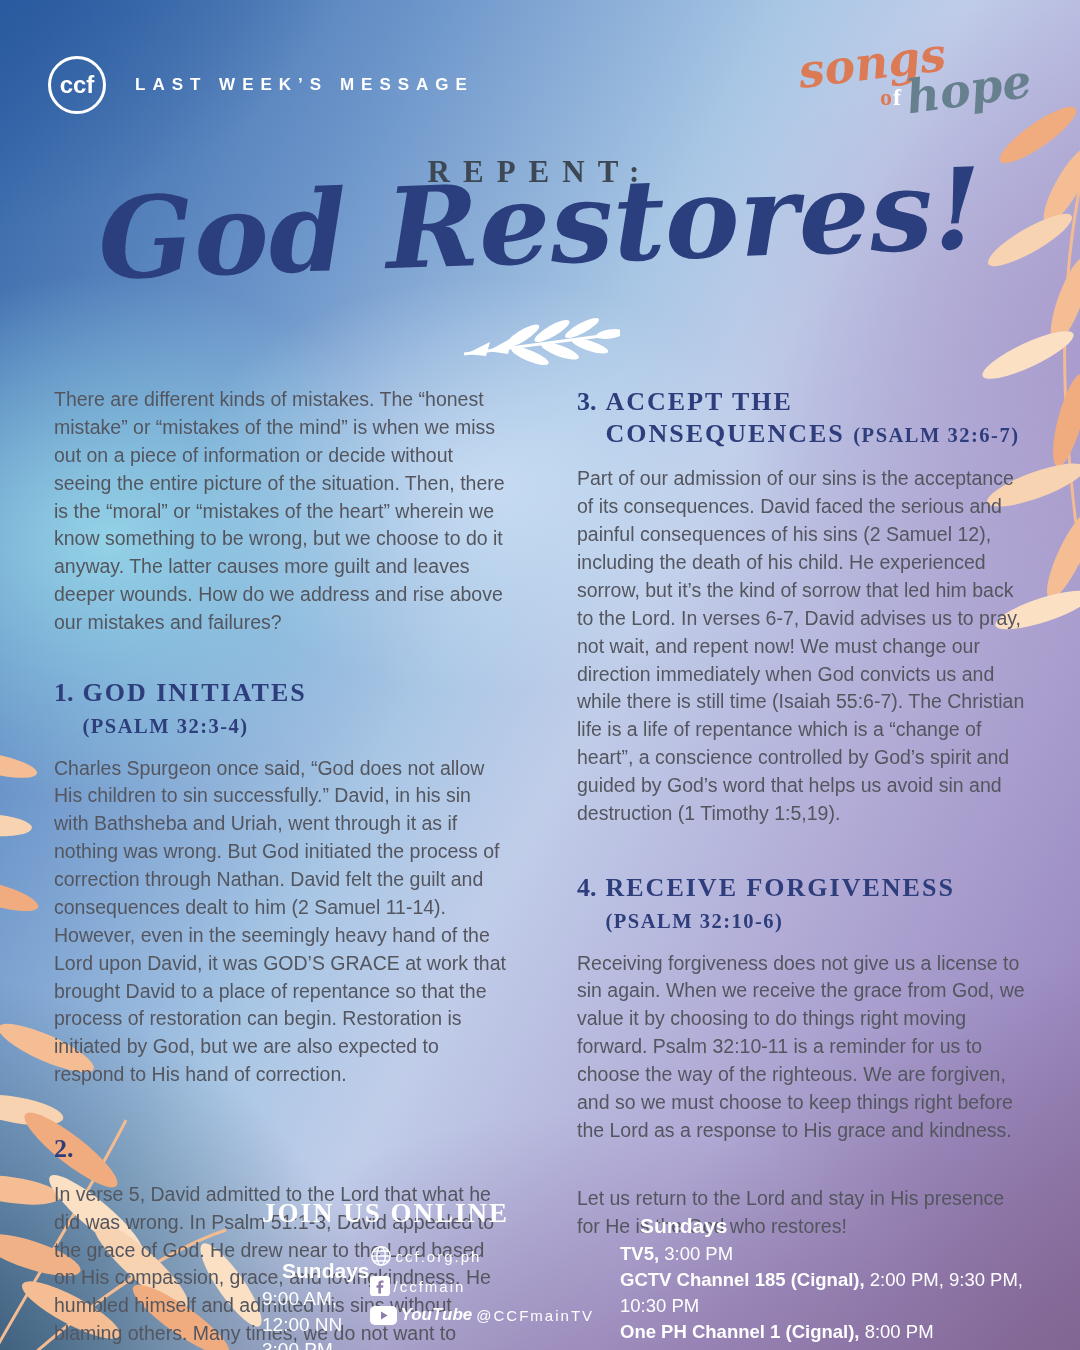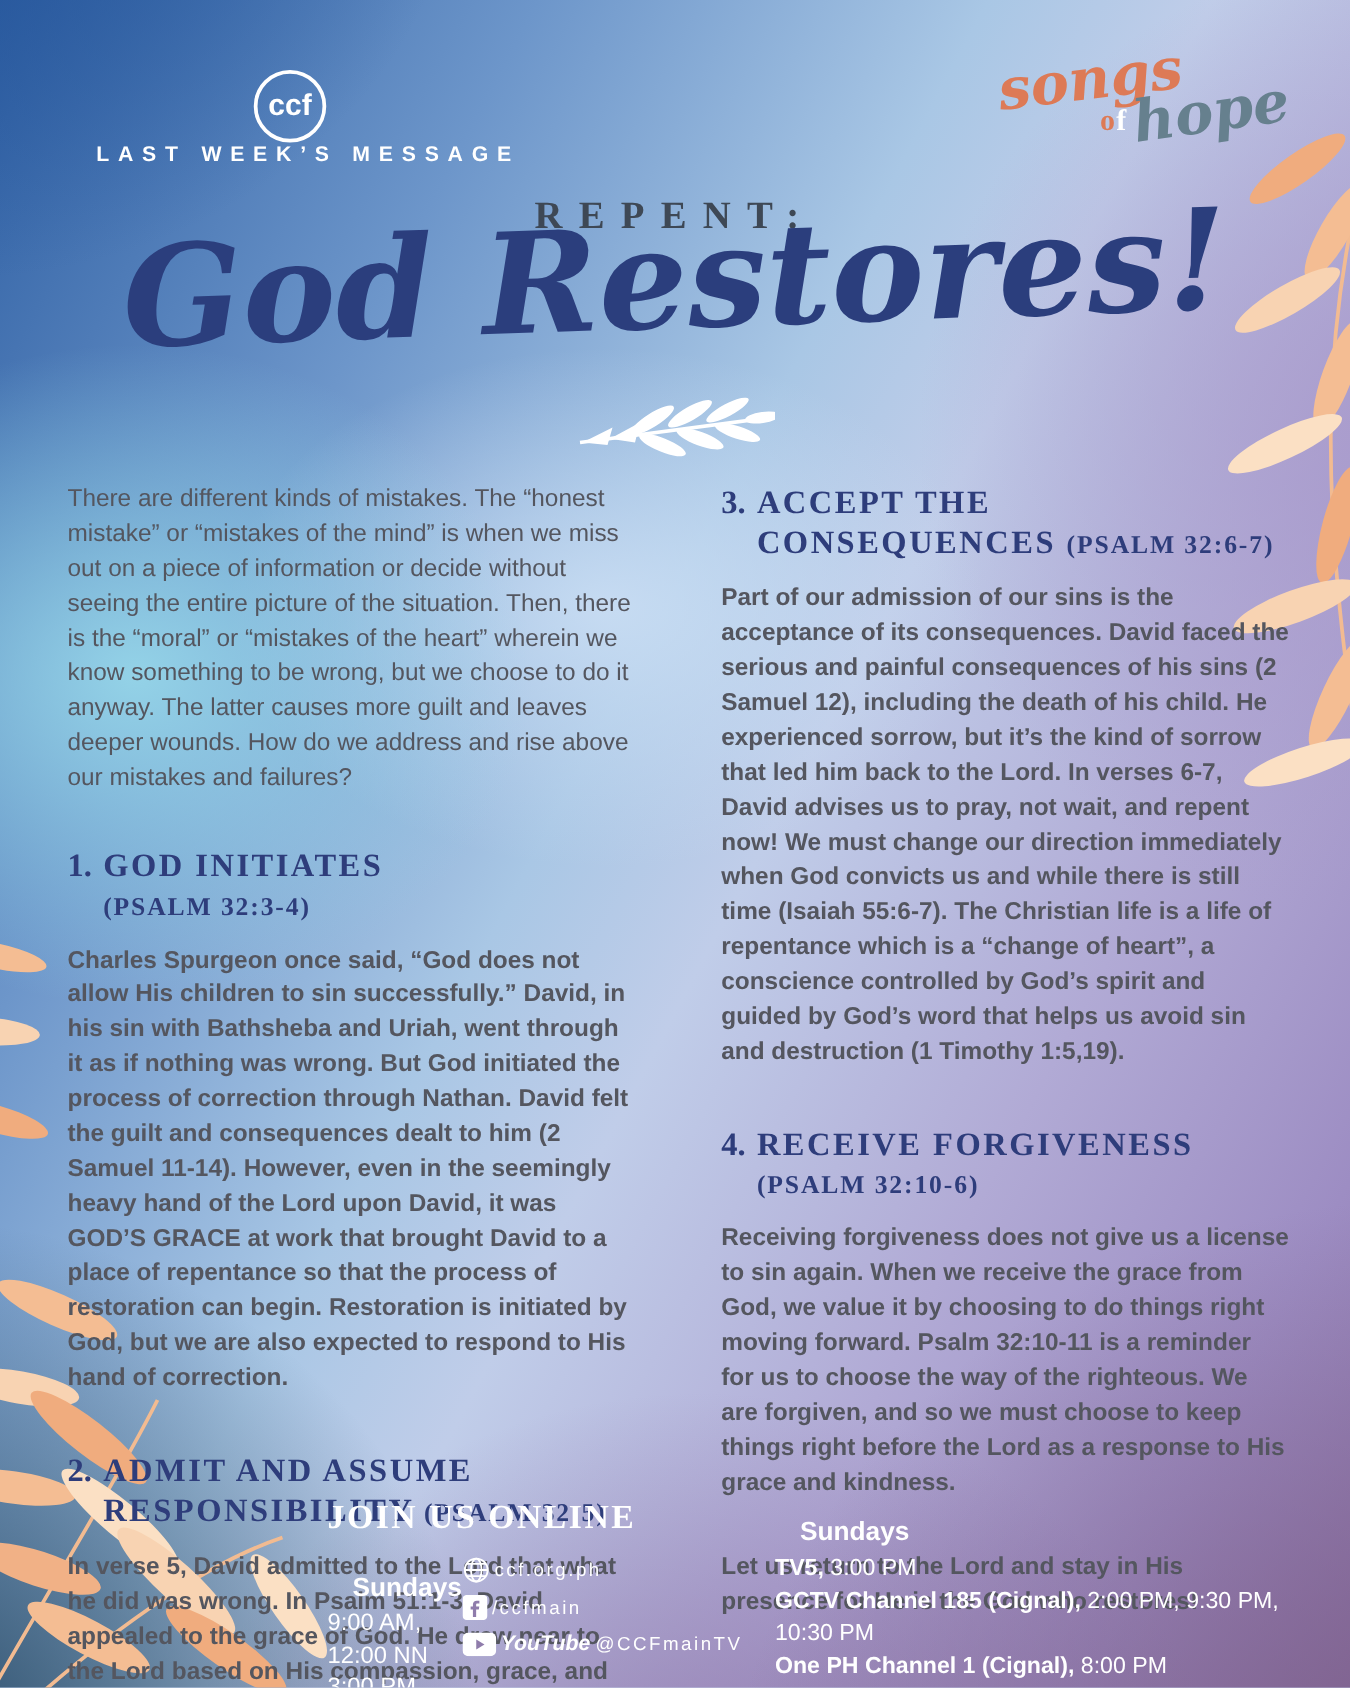--- a/index.html
+++ b/index.html
@@ -12,21 +12,21 @@
       radial-gradient(ellipse 40% 22% at 45% 36%, rgba(205,224,245,.85), rgba(205,224,245,0) 70%),
       radial-gradient(ellipse 58% 44% at -6% 104%, rgba(38,72,100,.97), rgba(38,72,100,0) 72%),
       radial-gradient(ellipse 70% 52% at 106% 110%, rgba(123,92,134,.95), rgba(123,92,134,0) 75%),
       radial-gradient(ellipse 55% 42% at 52% 114%, rgba(134,106,160,.8), rgba(134,106,160,0) 75%),
       radial-gradient(ellipse 50% 40% at 104% 26%, rgba(168,153,203,.9), rgba(168,153,203,0) 72%),
       radial-gradient(ellipse 52% 36% at -4% -10%, rgba(38,86,155,.98), rgba(38,86,155,0) 74%),
       linear-gradient(118deg,#2f60a4 0%,#6d96ca 24%,#a9c7e5 44%,#c0cde9 54%,#b1aad5 72%,#9d8dc3 88%,#8f78ad 100%);
   }
   .leaves{position:absolute;pointer-events:none;}
   
-  .brandrow{position:absolute;top:56px;left:48px;display:flex;align-items:center;flex-direction:column;}
+  .brandrow{position:absolute;top:56px;left:48px;display:flex;align-items:center;}
   .ccf-logo{width:52px;height:52px;border:3px solid #fff;border-radius:50%;display:flex;align-items:center;justify-content:center;
     color:#fff;font-weight:700;font-size:24px;letter-spacing:0;}
   .kicker-label{margin-left:29px;color:#fff;font-weight:700;font-size:17px;letter-spacing:7px;}
   .soh{position:absolute;top:36px;right:62px;width:230px;height:95px;color:#dd7a56;}
   .soh .songs{position:absolute;left:10px;top:0;font-family:"DejaVu Serif",serif;font-style:italic;font-weight:700;font-size:46px;transform:rotate(-7deg);color:#dd7a56;}
   .soh .of{position:absolute;left:92px;top:48px;font-family:"Liberation Serif",serif;font-weight:700;font-size:24px;letter-spacing:1px;color:#dd7a56;}
   .soh .of .f2{color:#fff;}
   .soh .hope{position:absolute;left:118px;top:26px;font-family:"DejaVu Serif",serif;font-style:italic;font-weight:700;font-size:46px;transform:rotate(-8deg);color:#66808e;}
   
   .title-kicker{position:absolute;top:154px;left:0;width:100%;text-align:center;
@@ -37,21 +37,21 @@
   
   .cols{position:absolute;top:386px;left:54px;width:978px;display:grid;grid-template-columns:455px 455px;column-gap:68px;}
   p.body{margin:0 0 40px 0;font-size:19.5px;line-height:1.43;color:#54565f;}
   .msg-section{margin:0 0 44px 0;}
   .sec-head{display:flex;gap:9px;margin:0 0 16px 0;font-family:"Liberation Serif",serif;font-weight:700;color:#2e3d7b;}
   .sec-num{font-size:26px;line-height:1.22;}
   .sec-titlewrap{font-size:26px;line-height:1.22;letter-spacing:2px;}
   .sec-title{white-space:pre-line;}
   .sec-psalm{font-size:20.5px;letter-spacing:1.5px;}
   .psalm-block .sec-psalm{display:block;margin-top:5px;}
-  .msg-section p.body{margin-bottom:0;font-weight:bold;}
+  .msg-section p.body{margin-bottom:0;}
   
   .footer-block{position:absolute;color:#fff;}
   .online-block{top:1198px;left:262px;width:330px;}
   .broadcast-block{top:1198px;left:620px;width:450px;}
   .footer-title{font-family:"Liberation Serif",serif;font-weight:700;font-size:27px;letter-spacing:2px;margin:0 0 14px 0;color:#fff;}
   .f-cols{display:flex;}
   .f-left{width:160px;}
   .day{font-size:21px;font-weight:700;margin:16px 0 3px 0;padding-left:20px;}
   .time-line{font-size:19px;line-height:1.35;}
   .link-col{padding-top:2px;}
@@ -146,23 +146,20 @@
           <span class="sec-num">1.</span>
           <span class="sec-titlewrap"><span class="sec-title">GOD INITIATES</span>
           <span class="sec-psalm">(PSALM 32:3-4)</span></span>
         </h2>
         <p class="body">Charles Spurgeon once said, “God does not allow His children to sin successfully.” David, in his sin with Bathsheba and Uriah, went through it as if nothing was wrong. But God initiated the process of correction through Nathan. David felt the guilt and consequences dealt to him (2 Samuel 11-14). However, even in the seemingly heavy hand of the Lord upon David, it was GOD’S GRACE at work that brought David to a place of repentance so that the process of restoration can begin. Restoration is initiated by God, but we are also expected to respond to His hand of correction.</p>
       </section>
 
       <section class="msg-section">
         <h2 class="sec-head">
           <span class="sec-num">2.</span>
-          <span class="sec-titlewrap"><span class="sec-title">ADMIT AND ASSUME
-RESPONSIBILITY</span>
-          <span class="sec-psalm">(PSALM 32:5)</span></span>
         </h2>
         <p class="body">In verse 5, David admitted to the Lord that what he did was wrong. In Psalm 51:1-3, David appealed to the grace of God. He drew near to the Lord based on His compassion, grace, and lovingkindness. He humbled himself and admitted his sins without blaming others. Many times, we do not want to accept responsibility. However, we need not fear when we come toward the Lord to admit our sin. He is willing to forgive us.</p>
       </section>
     </div>
 
     <div class="col-right">
       <section class="msg-section">
         <h2 class="sec-head">
           <span class="sec-num">3.</span>
           <span class="sec-titlewrap"><span class="sec-title">ACCEPT THE

